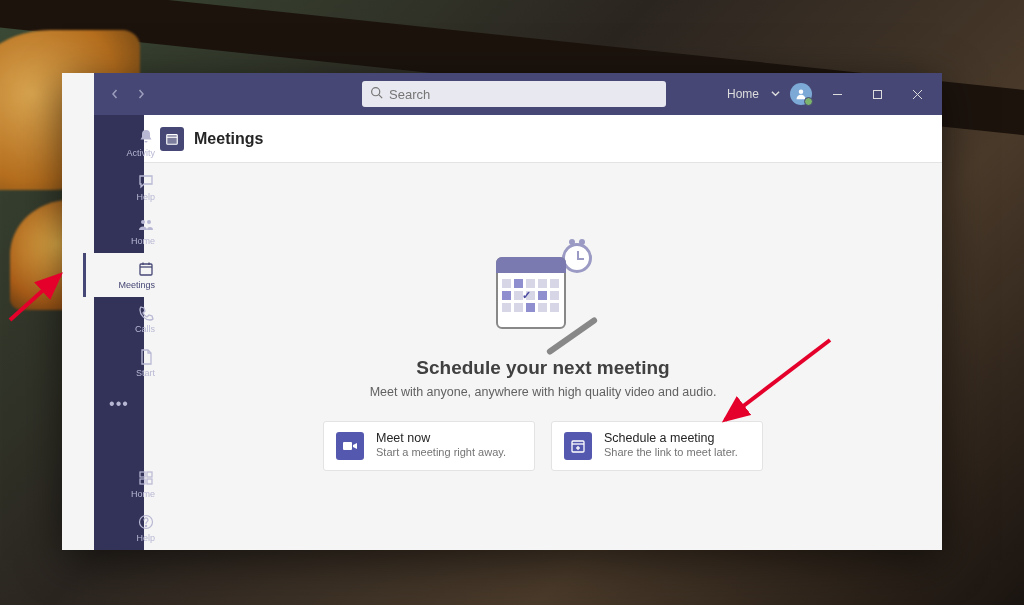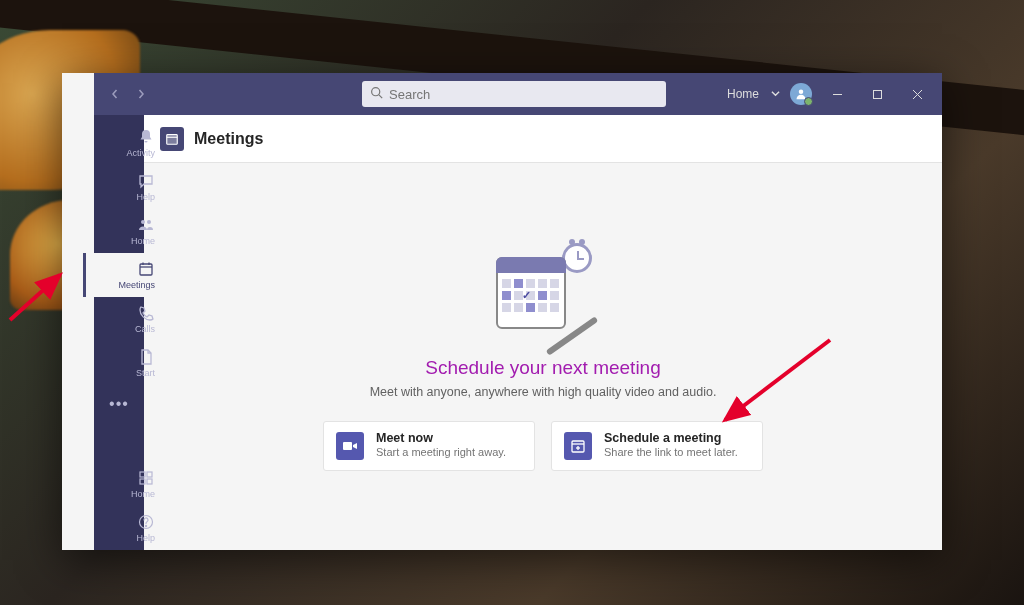--- a/index.html
+++ b/index.html
@@ -72,33 +72,33 @@
     .cal-cell{width:9px;height:9px;background:#d6d6e6}
     .cal-cell.hl{background:#8f8ece}
     .cal-check{position:absolute;left:34px;top:46px;color:#4b4ba0;font-size:11px;font-weight:bold}
     .clock{position:absolute;right:6px;top:0;width:30px;height:30px;border:3px solid #9a9ac4;border-radius:50%;background:#fff}
     .clock::before{content:"";position:absolute;left:12px;top:5px;width:2px;height:9px;background:#9a9ac4}
     .clock::after{content:"";position:absolute;left:12px;top:12px;width:7px;height:2px;background:#9a9ac4}
     .clock .bell{position:absolute;left:4px;top:-7px;width:6px;height:6px;background:#9a9ac4;border-radius:3px}
     .clock .bell2{position:absolute;right:4px;top:-7px;width:6px;height:6px;background:#9a9ac4;border-radius:3px}
     .pen{position:absolute;right:-4px;bottom:4px;width:60px;height:6px;background:#888;border-radius:3px;transform:rotate(145deg)}
 
-    .empty-title{font-size:19px;font-weight:400;color:#a21caf;margin-bottom:6px}
+    .empty-title{font-size:19px;font-weight:700;color:#404040;margin-bottom:6px}
     .empty-sub{font-size:12.5px;color:#616161;margin-bottom:22px}
     .action-row{display:flex;gap:16px}
     .action-card{
       width:212px;height:50px;background:#fff;border:1px solid #e3e3e3;border-radius:3px;
       display:flex;align-items:center;padding:0 12px;gap:12px;cursor:pointer;
     }
     .action-icon{
       width:28px;height:28px;background:#5558af;border-radius:3px;flex-shrink:0;
       display:flex;align-items:center;justify-content:center;color:#fff;
     }
     .action-txt{display:flex;flex-direction:column;line-height:1.25}
-    .action-title{font-size:12.5px;font-weight:700;color:#252525}
+    .action-title{font-size:12.5px;font-weight:400;color:#252525}
     .action-sub{font-size:11px;color:#747474}
 
     
     .arrow-svg{position:absolute;pointer-events:none}
   </style>
 </head>
 <body>
 
 <div class="bg-branch"></div>
 <div class="bg-leaf a"></div>

